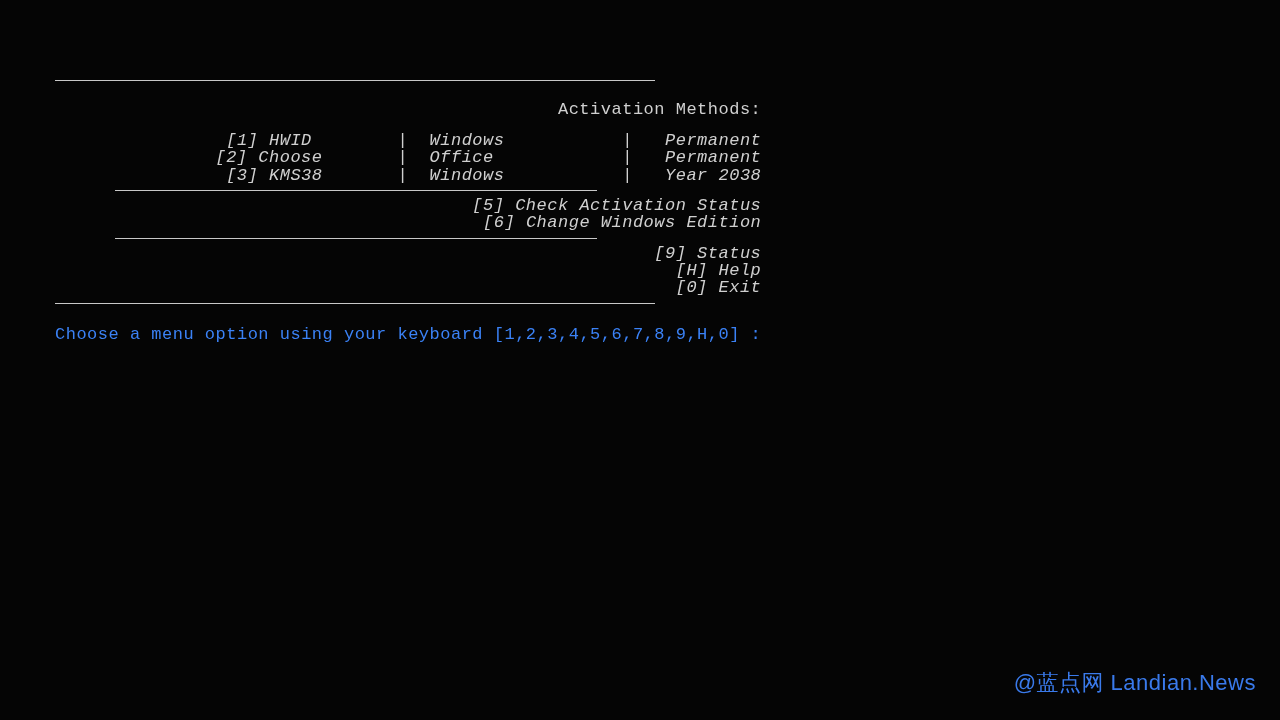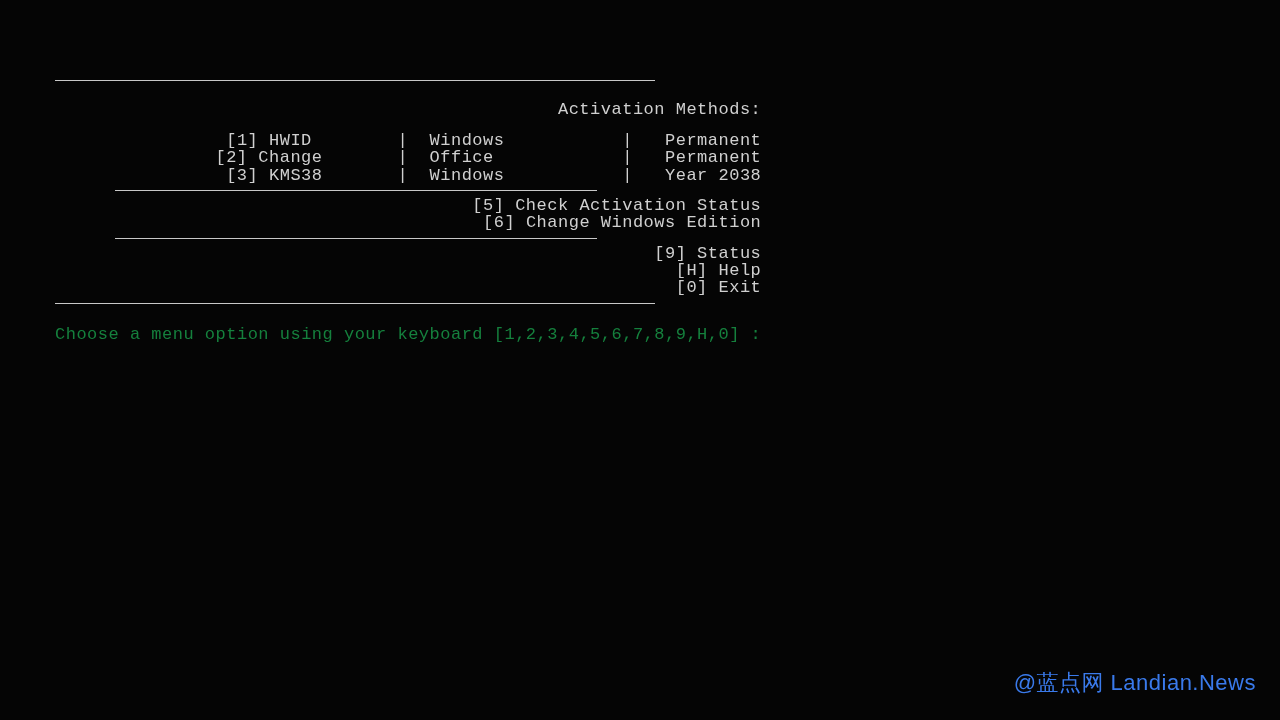--- a/index.html
+++ b/index.html
@@ -37,24 +37,25 @@
   .section-title {
     padding-left: 108px;
     padding-top: 14px;
     padding-bottom: 14px;
   }
   .method-row, .menu-row {
     padding-left: 68px;
     white-space: nowrap;
     font-variant-numeric: tabular-nums;
     line-height: 1.02;
+    font-style: italic;
   }
   .key { display:inline-block; }
   .prompt {
-    color: #15803d;
+    color: #3b82f6;
     padding-top: 16px;
   }
   .watermark {
     position: absolute;
     right: 24px;
     bottom: 22px;
     color: #3a7aeb;
     font-family: "Segoe UI", Arial, sans-serif;
     font-size: 22px;
     letter-spacing: 0.5px;
@@ -66,21 +67,21 @@
 <div class="terminal">
 
   <div class="hr-long"></div>
 
   <div class="section-title">Activation Methods:</div>
 
   <div class="method-row">
     <span class="key">[1]</span> <span>HWID</span><span>&nbsp;&nbsp;&nbsp;&nbsp;&nbsp;&nbsp;&nbsp;&nbsp;|&nbsp;&nbsp;</span><span>Windows</span><span>&nbsp;&nbsp;&nbsp;&nbsp;&nbsp;&nbsp;&nbsp;&nbsp;&nbsp;&nbsp;&nbsp;|&nbsp;&nbsp;&nbsp;</span><span>Permanent</span>
   </div>
   <div class="method-row">
-    <span class="key">[2]</span> <span>Change</span><span>&nbsp;&nbsp;&nbsp;&nbsp;&nbsp;&nbsp;&nbsp;|&nbsp;&nbsp;</span><span>Office</span><span>&nbsp;&nbsp;&nbsp;&nbsp;&nbsp;&nbsp;&nbsp;&nbsp;&nbsp;&nbsp;&nbsp;&nbsp;|&nbsp;&nbsp;&nbsp;</span><span>Permanent</span>
+    <span class="key">[2]</span> <span>Choose</span><span>&nbsp;&nbsp;&nbsp;&nbsp;&nbsp;&nbsp;&nbsp;|&nbsp;&nbsp;</span><span>Office</span><span>&nbsp;&nbsp;&nbsp;&nbsp;&nbsp;&nbsp;&nbsp;&nbsp;&nbsp;&nbsp;&nbsp;&nbsp;|&nbsp;&nbsp;&nbsp;</span><span>Permanent</span>
   </div>
   <div class="method-row">
     <span class="key">[3]</span> <span>KMS38</span><span>&nbsp;&nbsp;&nbsp;&nbsp;&nbsp;&nbsp;&nbsp;|&nbsp;&nbsp;</span><span>Windows</span><span>&nbsp;&nbsp;&nbsp;&nbsp;&nbsp;&nbsp;&nbsp;&nbsp;&nbsp;&nbsp;&nbsp;|&nbsp;&nbsp;&nbsp;</span><span>Year 2038</span>
   </div>
 
   <div class="hr-short"></div>
 
   <div class="menu-row">
     <span class="key">[5]</span> <span>Check Activation Status</span>
   </div>

